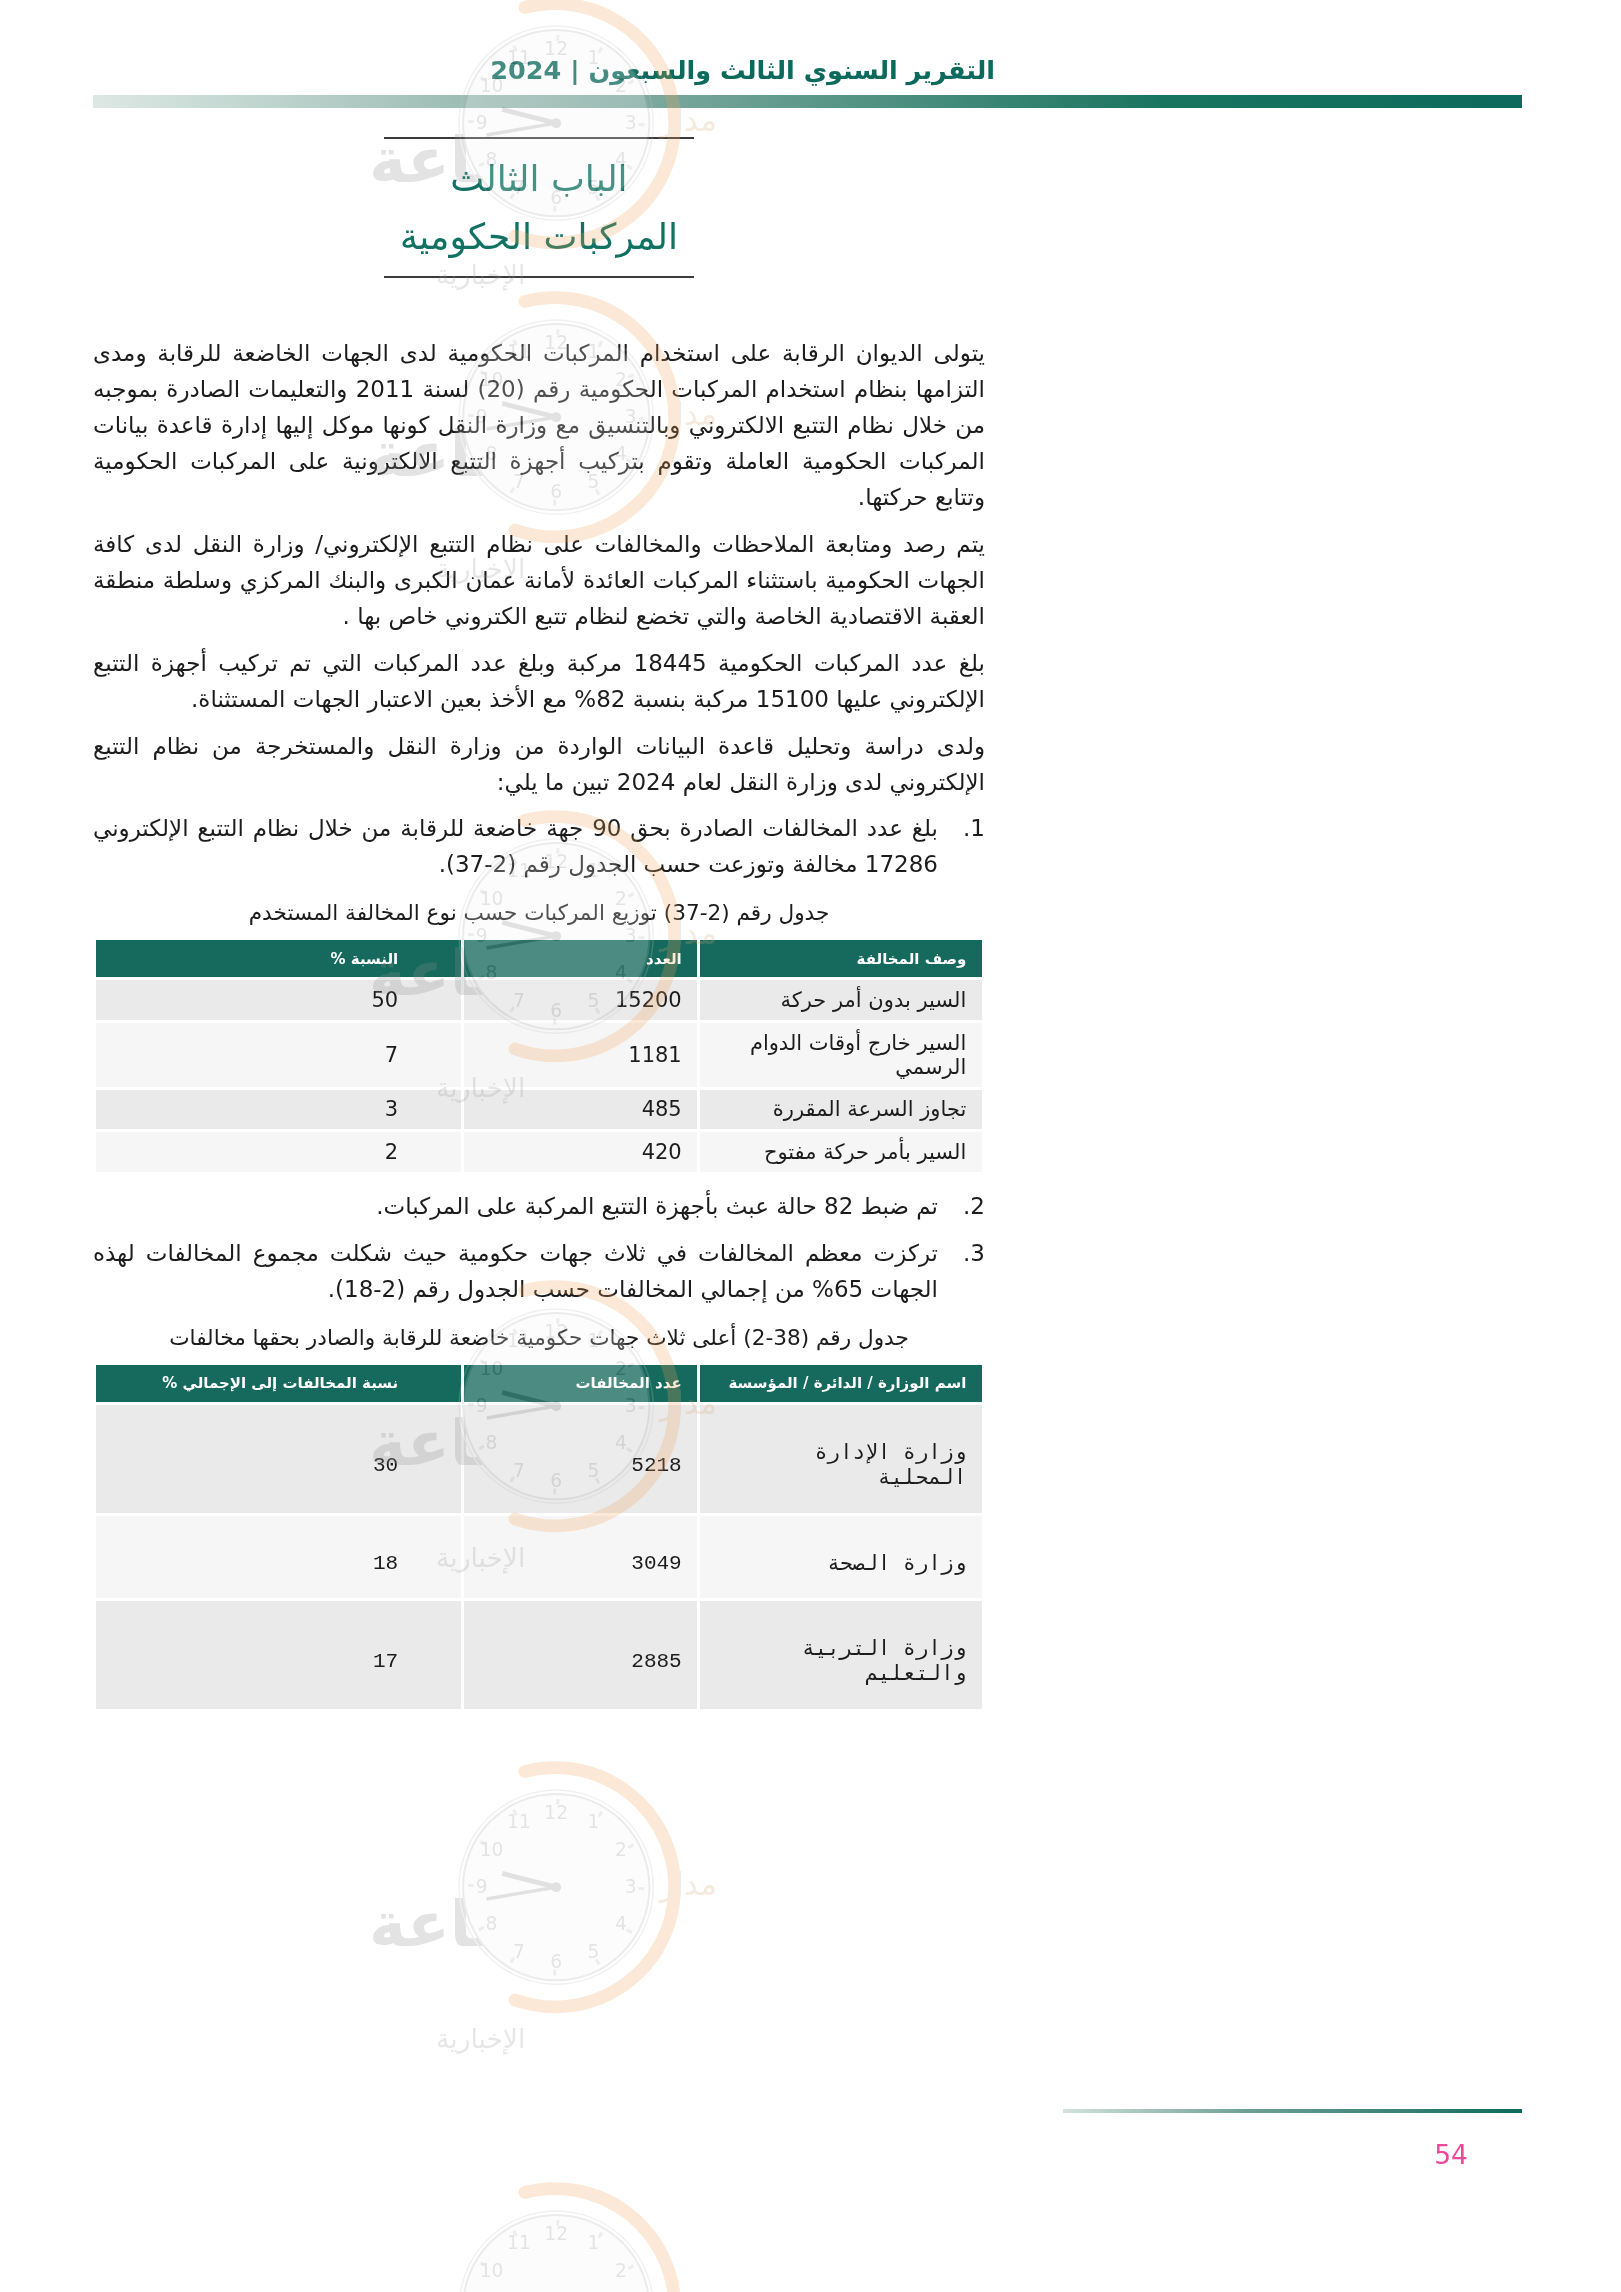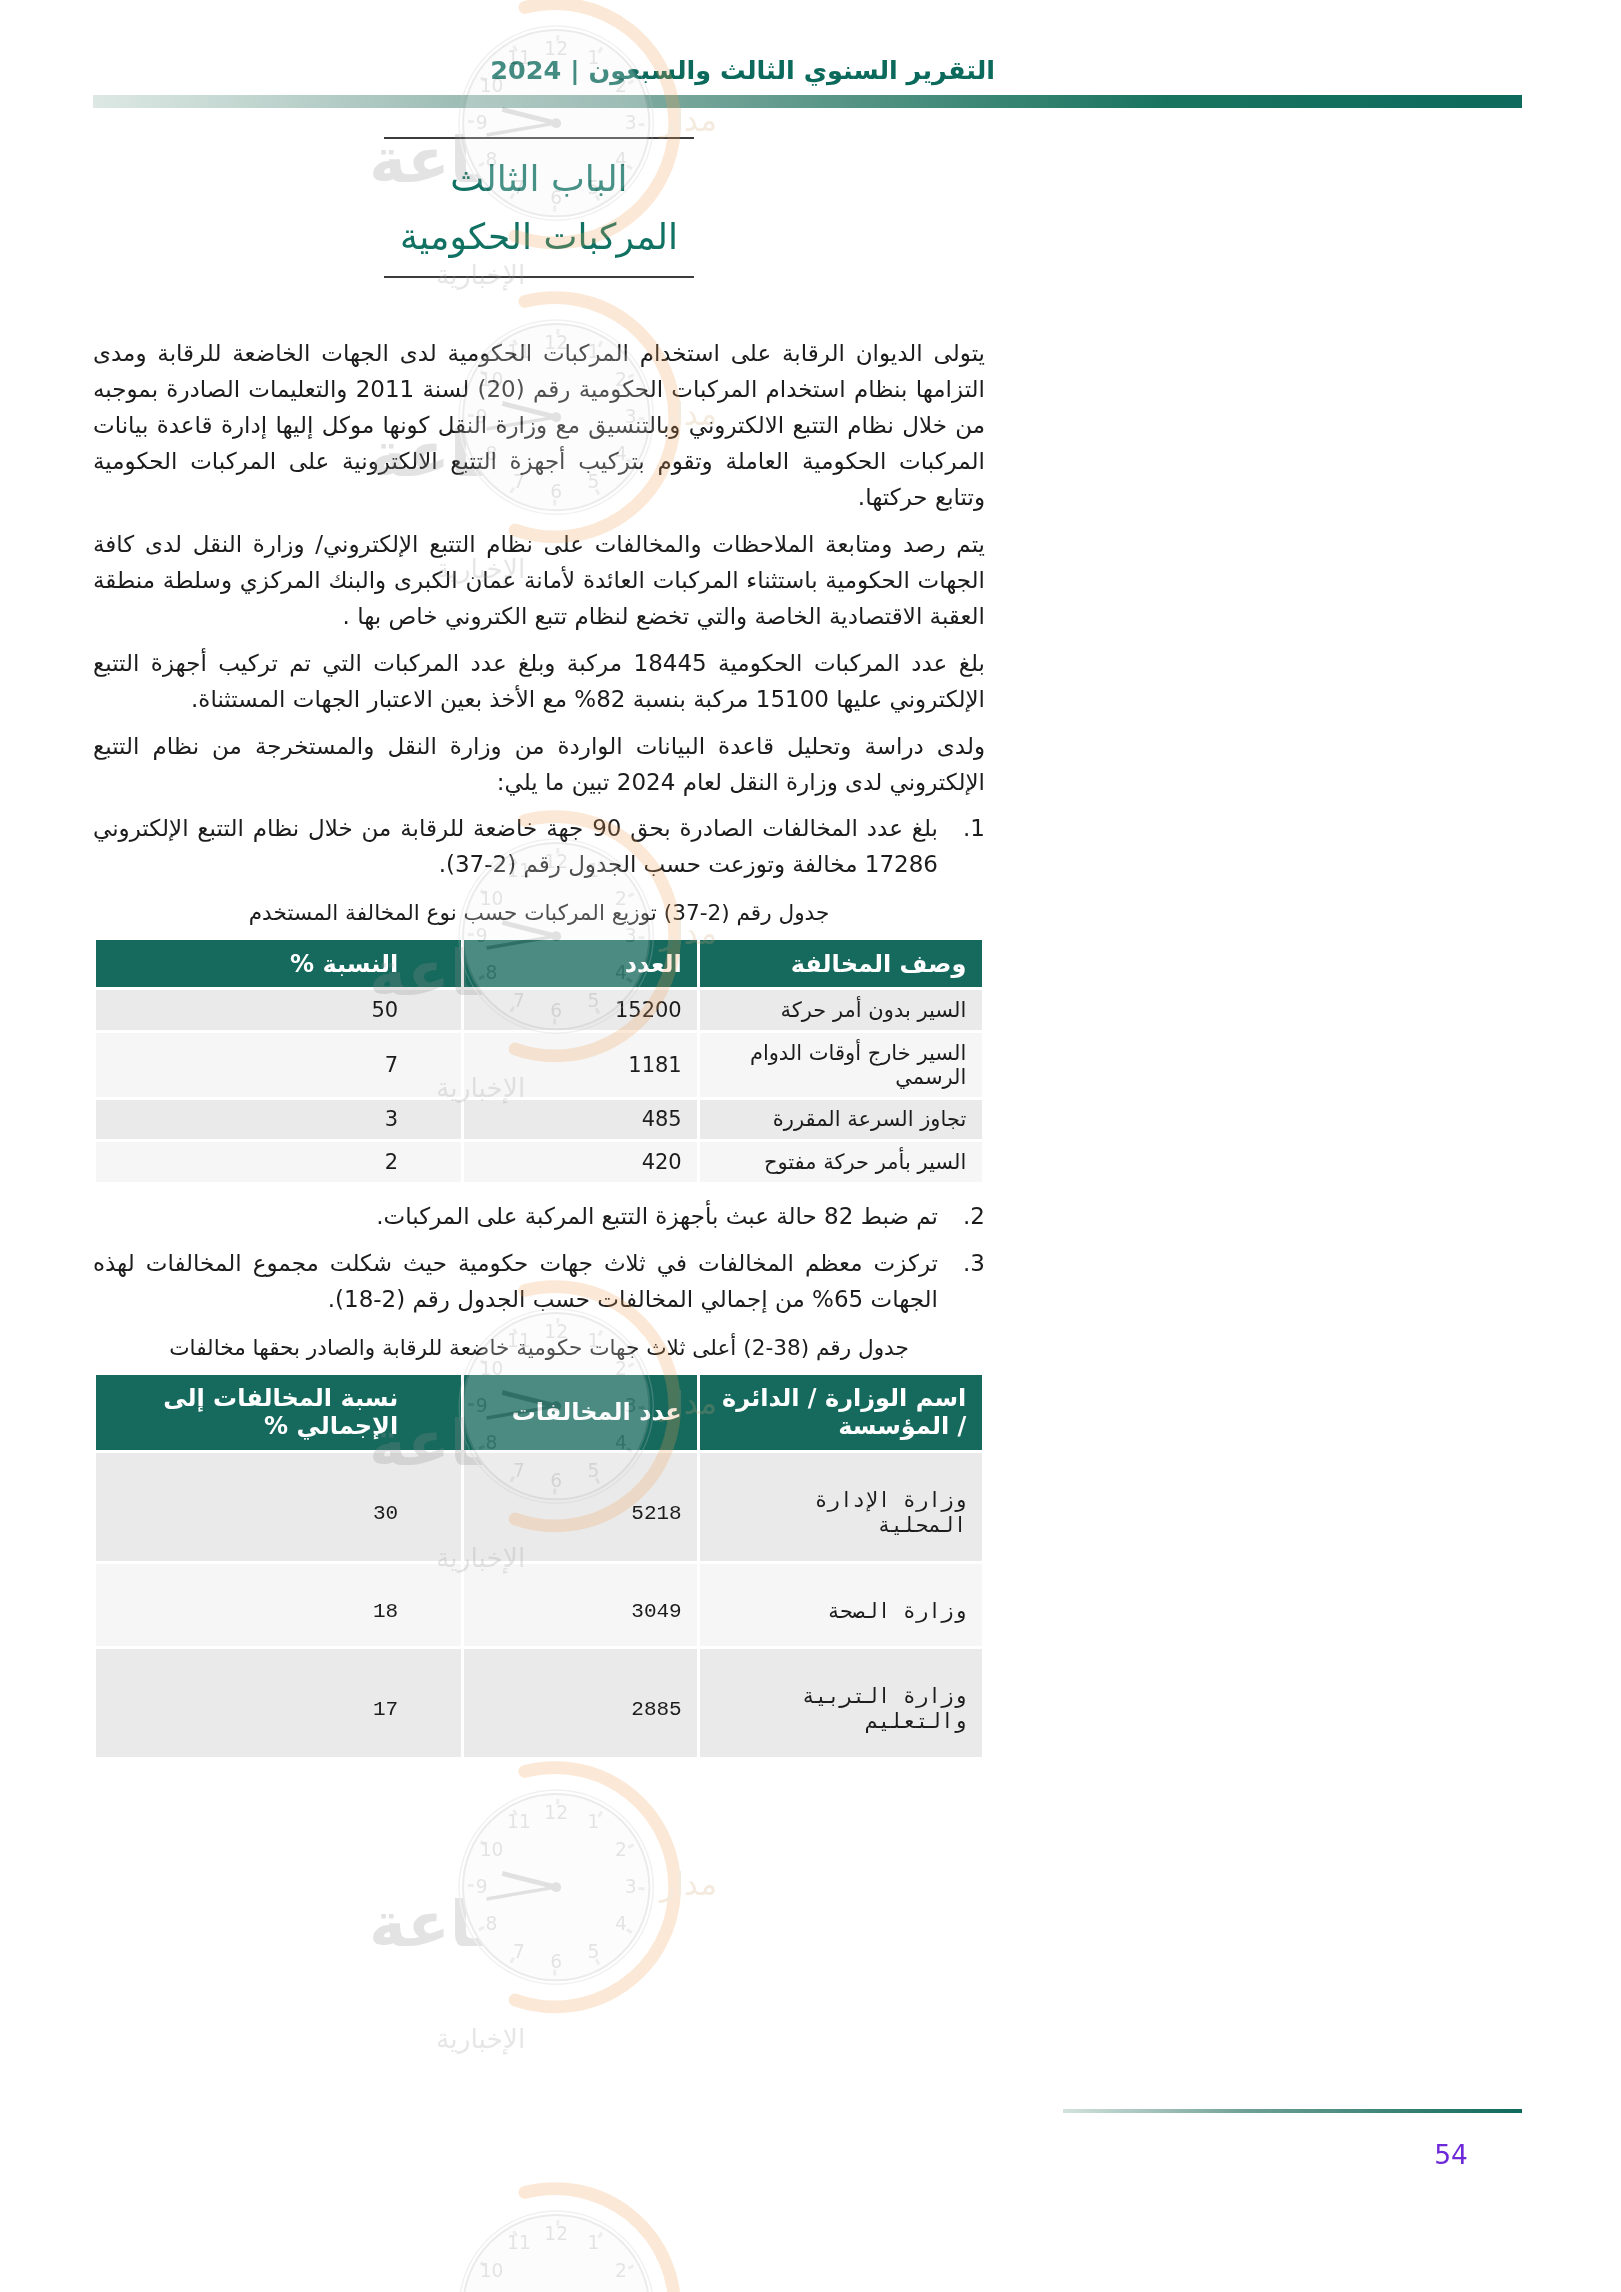--- a/index.html
+++ b/index.html
@@ -27,36 +27,36 @@
   .chapter .line{ font-size:36px; font-weight:normal; line-height:51px; padding:3.9px 0; }
   .chapter .line.first{ padding-top:13.7px; }
   .chapter .line.second{ padding-bottom:13.7px; }
   p.body-par{ font-size:23px; line-height:36px; text-align:justify; margin-bottom:10.8px; }
   .list-item{ display:flex; font-size:23px; line-height:36px; margin-bottom:10.8px; }
   .list-item .num{ flex:0 0 47px; }
   .list-item .txt{ flex:1; text-align:justify; }
   .tbl-caption{ text-align:center; font-size:21.6px; margin:17.6px 0 11.8px; }
   table{ width:100%; border-collapse:separate; border-spacing:3.9px; direction:rtl; }
   th{
-    background:#15695d; color:#ffffff; font-size:24px; font-weight:bold;
+    background:#15695d; color:#ffffff; font-size:15px; font-weight:bold;
     text-align:right; padding:9.8px 15.7px;
   }
   td{ font-size:21px; text-align:right; padding:7.8px 15.7px; }
   tbody tr:nth-child(odd) td{ background:#eaeaea; }
   tbody tr:nth-child(even) td{ background:#f6f6f6; }
   th:last-child, td:last-child{ padding-right:63px; }
   table.tall td{ padding-top:35px; padding-bottom:22.5px;font-family:Liberation Mono, monospace; }
   
   .footer-line{
     position:absolute; top:2109px; left:1063px; width:459px; height:3.9px;
     background:linear-gradient(to right,#d3e2dd 0%,#6fa095 40%,#0d6a5c 100%); z-index:1;
   }
   .page-number{
     position:absolute; top:2139px; left:1407px; width:88px; text-align:center;
-    font-size:26.5px; color:#6d28d9; z-index:1;
+    font-size:26.5px; color:#ec4899; z-index:1;
   }
   
   .wm{
     position:absolute; left:365px; width:353px; height:363px;
     opacity:0.24; pointer-events:none; z-index:5;
   }
   .wm-1{ top:-24.5px; }  .wm-2{ top:270px; }  .wm-3{ top:789px; }
   .wm-4{ top:1259px; } .wm-5{ top:1740px; } .wm-6{ top:2161px; }
   .defs-holder{ position:absolute; width:0; height:0; overflow:hidden; }
 </style>

